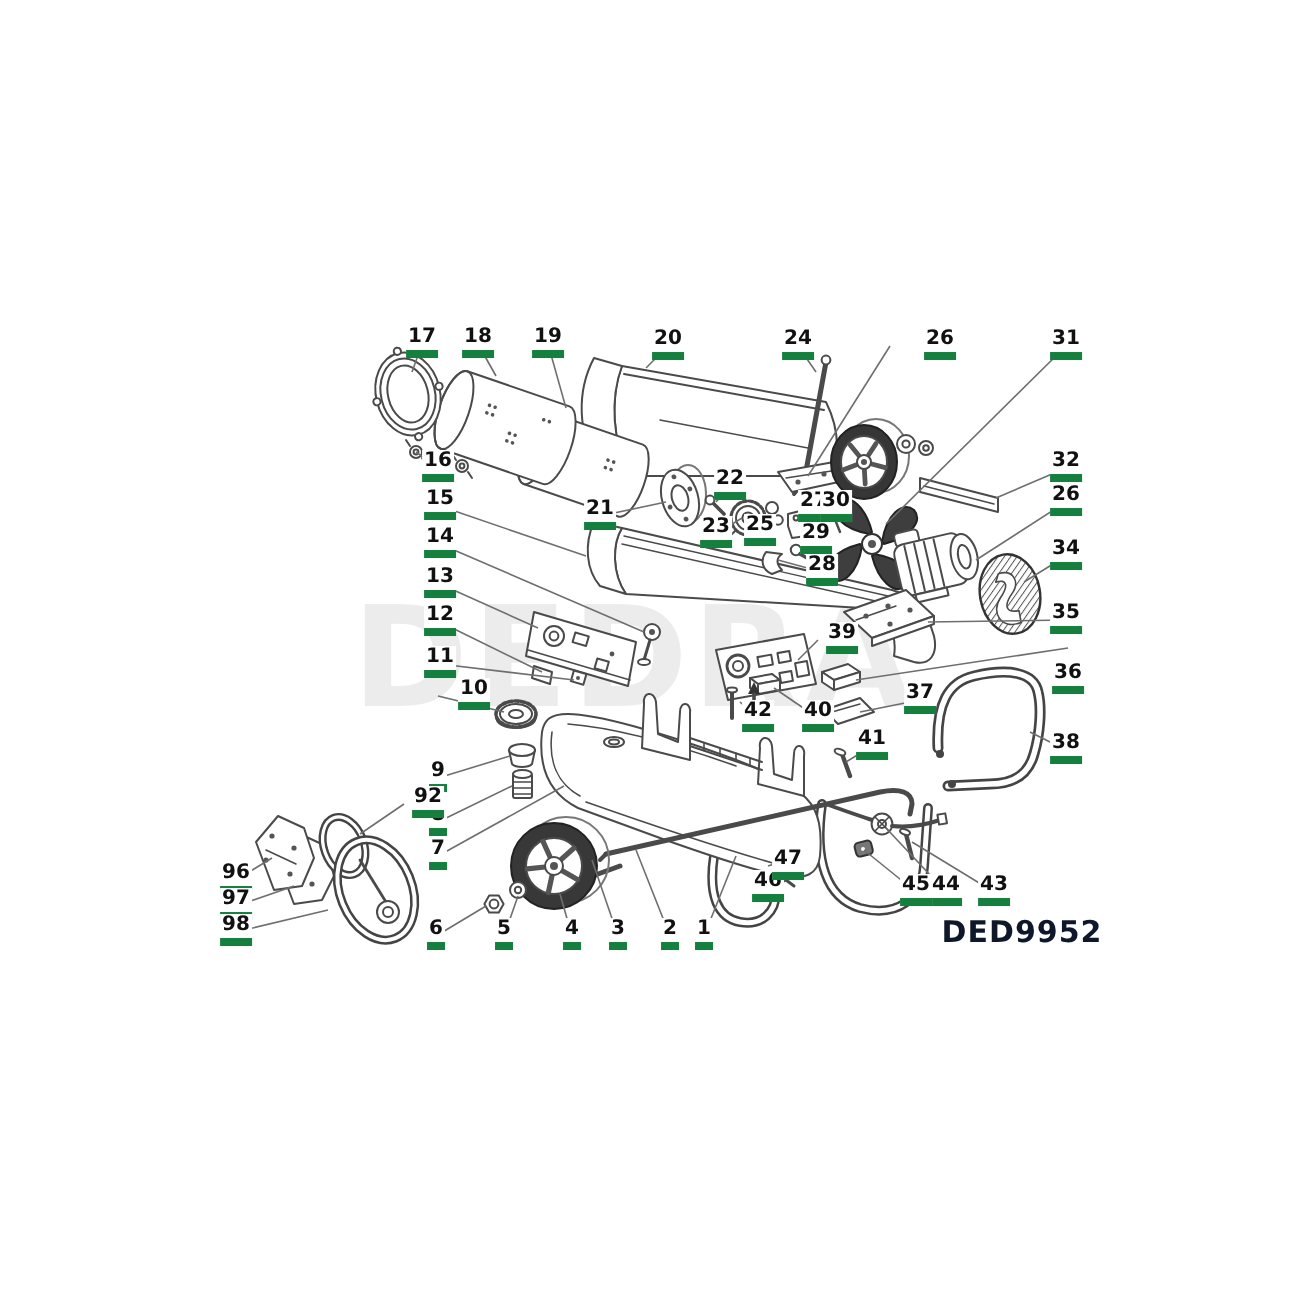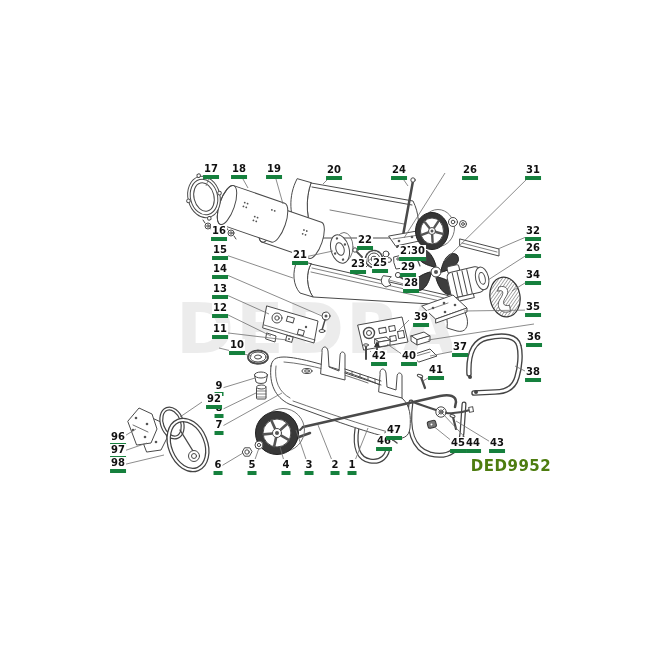--- a/index.html
+++ b/index.html
@@ -6,21 +6,21 @@
   .stage{position:relative;width:650px;height:650px;background:#fff;overflow:hidden;
          font-family:"DejaVu Sans","Liberation Sans",sans-serif;}
   .watermark{position:absolute;left:176px;top:288px;font-size:70px;font-weight:bold;
              color:#ececec;letter-spacing:2px;z-index:0;user-select:none;}
   svg.art{position:absolute;left:0;top:0;z-index:1;}
   svg.leaders{position:absolute;left:0;top:0;z-index:2;}
   .labels{position:absolute;left:0;top:0;width:650px;height:650px;z-index:3;}
   .part-label{position:absolute;transform:translate(-50%,-58%);font-size:10px;font-weight:bold;
               color:#111;background:#fff;padding:0 1px;border-bottom:4px solid #15803d;line-height:1.15;}
   .model{position:absolute;left:511px;top:466px;transform:translate(-50%,-50%);
-         font-size:15px;font-weight:bold;color:#4d7c0f;z-index:3;letter-spacing:0.5px;}
+         font-size:15px;font-weight:bold;color:#0f172a;z-index:3;letter-spacing:0.5px;}
   .leaders line{stroke:#6e6e6e;stroke-width:0.8;}
 </style>
 </head>
 <body>
 
 <div class="stage">
 
   <div class="watermark">DEDRA</div>
 
   <svg class="art" width="650" height="650" viewBox="0 0 650 650">

